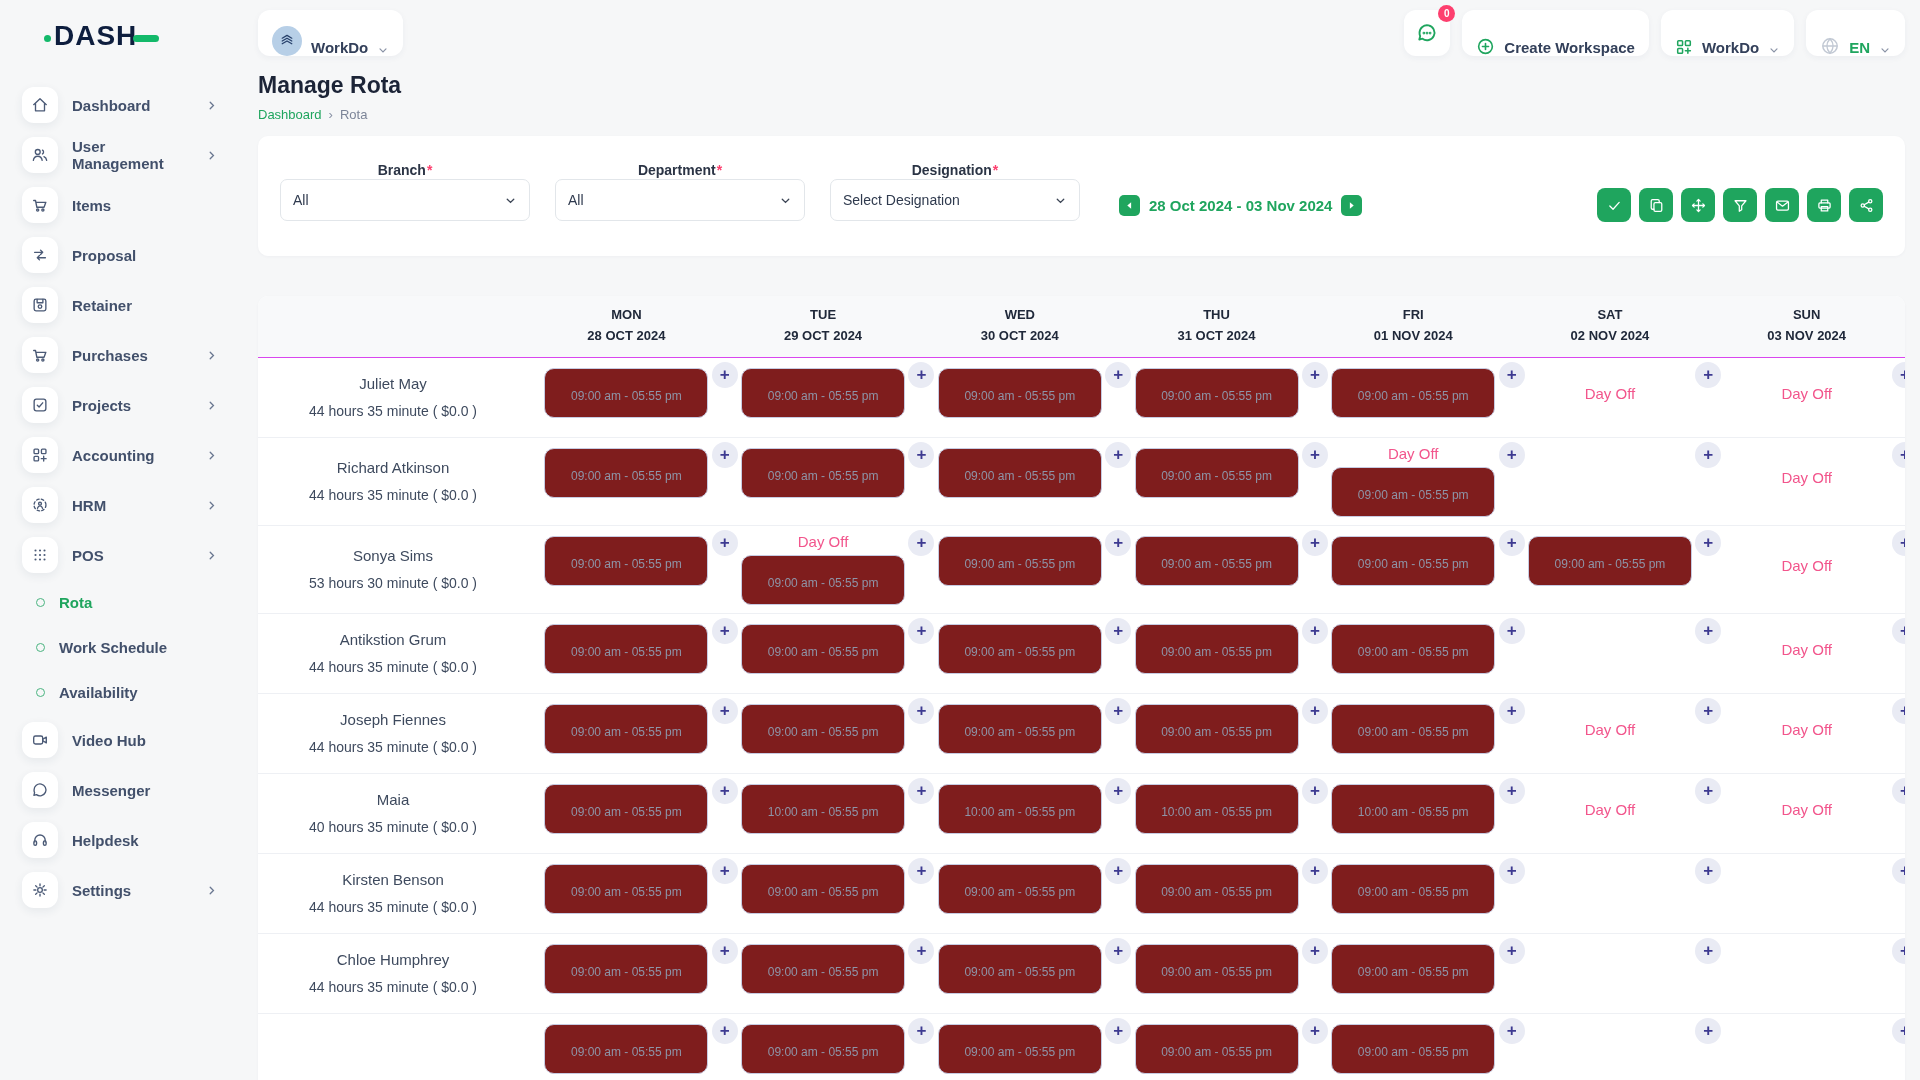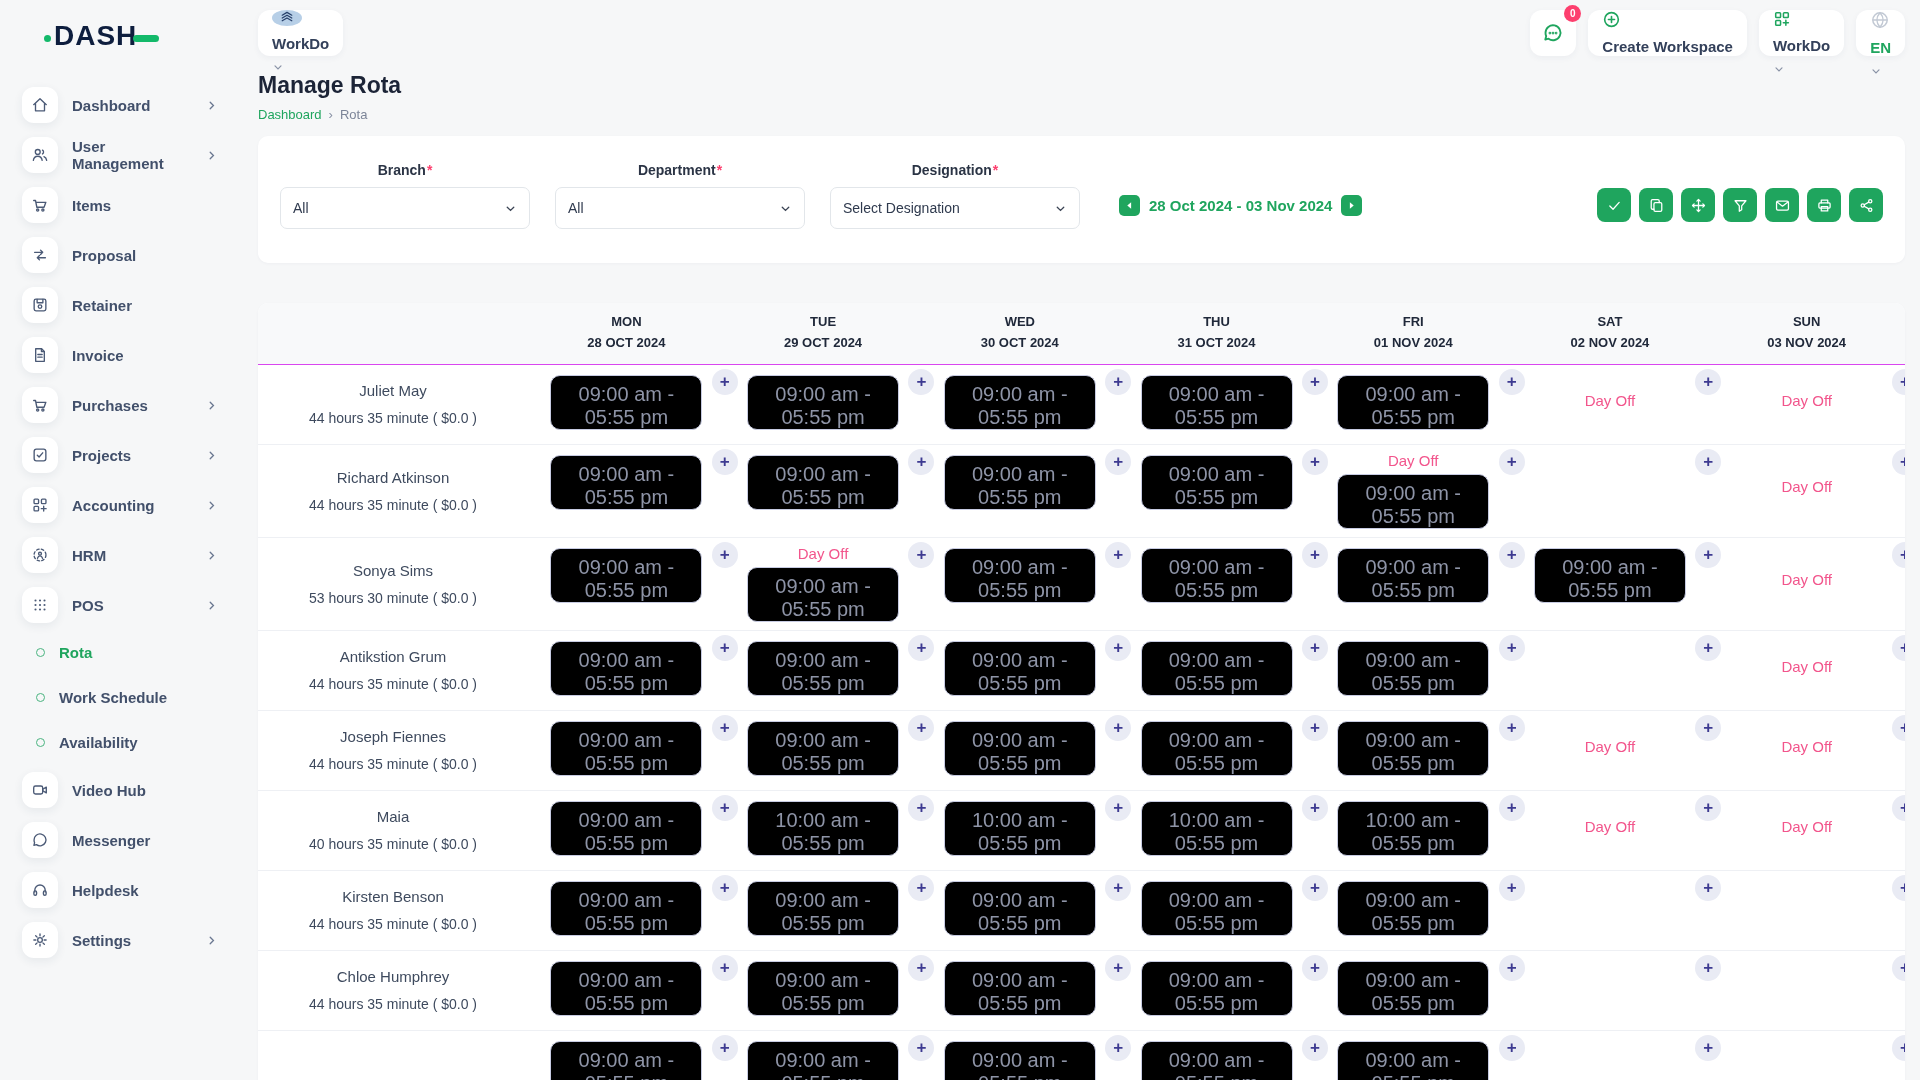--- a/index.html
+++ b/index.html
@@ -29,62 +29,62 @@
   .nav-item.active .icon-box{color:var(--green);box-shadow:none;}
   .nav-item.active .nav-chev{color:#fff;}
   .sub-item{display:flex;align-items:center;gap:14px;height:45px;padding-left:22px;cursor:pointer;}
   .ring{width:9px;height:9px;border-radius:50%;border:1.6px solid #49b37f;}
   .sub-label{font-size:15px;font-weight:600;color:var(--slate);}
   .sub-item.active .sub-label{color:var(--green);}
 
   
   .main{margin-left:238px;}
   .topbar{display:flex;align-items:center;padding:10px 15px 0 20px;}
-  .pill{background:#fff;border-radius:12px;height:46px;display:flex;align-items:flex-start;gap:9px;padding:0 14px;cursor:pointer;box-shadow:0 2px 6px rgba(40,60,90,.05);font-size:15px;font-weight:600;color:#33405a;flex-direction:column;}
+  .pill{background:#fff;border-radius:12px;height:46px;display:flex;align-items:flex-end;gap:9px;padding:0 14px;cursor:pointer;box-shadow:0 2px 6px rgba(40,60,90,.05);font-size:15px;font-weight:600;color:#33405a;}
   .avatar{width:30px;height:30px;border-radius:50%;background:#b7cfe7;display:flex;align-items:center;justify-content:center;color:#27406b;}
   .top-right{margin-left:auto;display:flex;gap:12px;align-items:center;}
   .chat-btn{position:relative;width:46px;height:46px;background:#fff;border-radius:12px;display:flex;align-items:center;justify-content:center;cursor:pointer;box-shadow:0 2px 6px rgba(40,60,90,.05);color:var(--green);}
   .chat-badge{position:absolute;top:-5px;right:-5px;min-width:17px;height:17px;border-radius:9px;background:var(--badge);color:#fff;font-size:10px;font-weight:700;display:flex;align-items:center;justify-content:center;padding:0 4px;}
   .lang{color:var(--green);font-weight:700;}
   .chev-muted{color:#8a93a6;}
 
   
   .page{padding:16px 15px 0 20px;}
   .page-title{font-size:23px;font-weight:700;color:#1c2437;}
   .breadcrumb{display:flex;align-items:center;gap:7px;margin-top:8px;font-size:13px;}
   .bc-link{color:var(--green);cursor:pointer;}
   .bc-sep::before{content:"\203A";color:#8a93a6;font-size:13px;}
   .bc-current{color:#7c8598;}
 
   
   .filter-card{background:var(--card);border-radius:10px;margin-top:14px;padding:26px 22px 34px;display:flex;align-items:flex-start;box-shadow:0 1px 3px rgba(40,60,90,.04);text-align:center;}
   .fgroup{width:250px;margin-right:25px;}
   .flabel{font-size:14px;font-weight:700;color:#2b3445;}
   .req{color:var(--badge);margin-left:1px;}
-  .select{margin-top:9px;height:42px;border:1px solid #e2e6ea;border-radius:7px;background:#fff;display:flex;align-items:center;justify-content:space-between;padding:0 12px;font-size:14px;color:#2f3a4e;cursor:pointer;}
+  .select{margin-top:1px;height:42px;border:1px solid #e2e6ea;border-radius:7px;background:#fff;display:flex;align-items:center;justify-content:space-between;padding:0 12px;font-size:14px;color:#2f3a4e;cursor:pointer;}
   .date-nav{display:flex;align-items:center;gap:9px;margin-left:14px;margin-top:33px;}
   .date-arrow{width:21px;height:21px;border-radius:5px;background:var(--green);border:none;display:flex;align-items:center;justify-content:center;cursor:pointer;color:#fff;}
   .date-text{color:var(--green);font-size:15px;font-weight:600;}
   .actions{margin-left:auto;margin-top:26px;display:flex;gap:8px;}
   .action-btn{width:34px;height:34px;border:none;border-radius:8px;background:var(--green);color:#fff;display:flex;align-items:center;justify-content:center;cursor:pointer;}
 
   
   .table-card{background:var(--card);border-radius:10px;margin-top:40px;overflow:hidden;box-shadow:0 1px 3px rgba(40,60,90,.04);}
   .thead{display:flex;background:#f8f9fa;border-bottom:1px solid #d946ef;padding:9px 0 10px;}
   .th-name{width:270px;flex:0 0 270px;}
   .th{flex:1;text-align:center;font-size:13px;font-weight:700;color:var(--ink);line-height:1.6;}
   .trow{display:flex;border-bottom:1px solid var(--row-line);min-height:80px;}
   .td-name{width:270px;flex:0 0 270px;display:flex;flex-direction:column;align-items:center;justify-content:center;gap:11px;}
   .emp-name{font-size:15px;color:#3e4a5e;}
   .emp-hours{font-size:14px;color:#3e4a5e;}
   .td{flex:1;position:relative;display:flex;flex-direction:column;align-items:center;padding:6px 14px 8px;}
   .td.center{justify-content:center;padding-top:0;}
   .plus{position:absolute;top:4px;right:-13px;width:26px;height:26px;border:none;border-radius:50%;background:#e9ebf4;color:var(--indigo);cursor:pointer;z-index:2;display:flex;align-items:center;justify-content:center;}
   .plus::before{content:"+";font-size:17px;font-weight:800;line-height:1;margin-top:-1px;}
-  .shift-box{width:152px;min-height:50px;border:1.5px solid var(--box-border);border-radius:10px;background:#000000;font-family:inherit;font-size:20px;color:var(--box-text);text-align:center;padding:7px 8px 0;cursor:pointer;display:block;}
+  .shift-box{width:164px;min-height:50px;border:1.5px solid var(--box-border);border-radius:10px;background:#7f1d1d;font-family:inherit;font-size:12px;color:var(--box-text);text-align:center;padding:7px 8px 0;cursor:pointer;display:block;}
   .td>.shift-box{margin-top:4px;}
   .dayoff{color:var(--pink);font-size:15px;}
   .stack{display:flex;flex-direction:column;align-items:center;gap:5px;padding-top:1px;}
 </style>
 </head>
 <body>
 
 <div class="app">
 
   <aside class="sidebar">
@@ -147,31 +147,20 @@
      </div>
         <div class="nav-item">
        <span class="icon-box">
             <svg width="18" height="18" viewBox="0 0 20 20" fill="none" stroke="currentColor" stroke-width="1.5" stroke-linecap="round" stroke-linejoin="round">
               <rect x="3.5" y="3.5" width="13" height="13" rx="2"></rect>
               <path d="M6.8 3.7v3.8h6.4V3.7"></path>
               <circle cx="10" cy="11.8" r="2"></circle>
             </svg>
           </span>
        <span class="nav-label">Retainer</span>
-
-     </div>
-        <div class="nav-item">
-       <span class="icon-box">
-            <svg width="18" height="18" viewBox="0 0 20 20" fill="none" stroke="currentColor" stroke-width="1.5" stroke-linecap="round" stroke-linejoin="round">
-              <path d="M5.2 3h6.6l3 3v11H5.2z"></path>
-              <path d="M11.6 3v3.2h3.2"></path>
-              <path d="M7.6 9.4h4.8M7.6 12.4h4.8"></path>
-            </svg>
-          </span>
-       <span class="nav-label">Invoice</span>
 
      </div>
         <div class="nav-item">
        <span class="icon-box">
             <svg width="18" height="18" viewBox="0 0 20 20" fill="none" stroke="currentColor" stroke-width="1.5" stroke-linecap="round" stroke-linejoin="round">
               <path d="M3 5h2l1.5 7.5h8L16.5 7H6"></path>
               <circle cx="7.4" cy="15.6" r="1.2"></circle>
               <circle cx="13.2" cy="15.6" r="1.2"></circle>
             </svg>
           </span>

